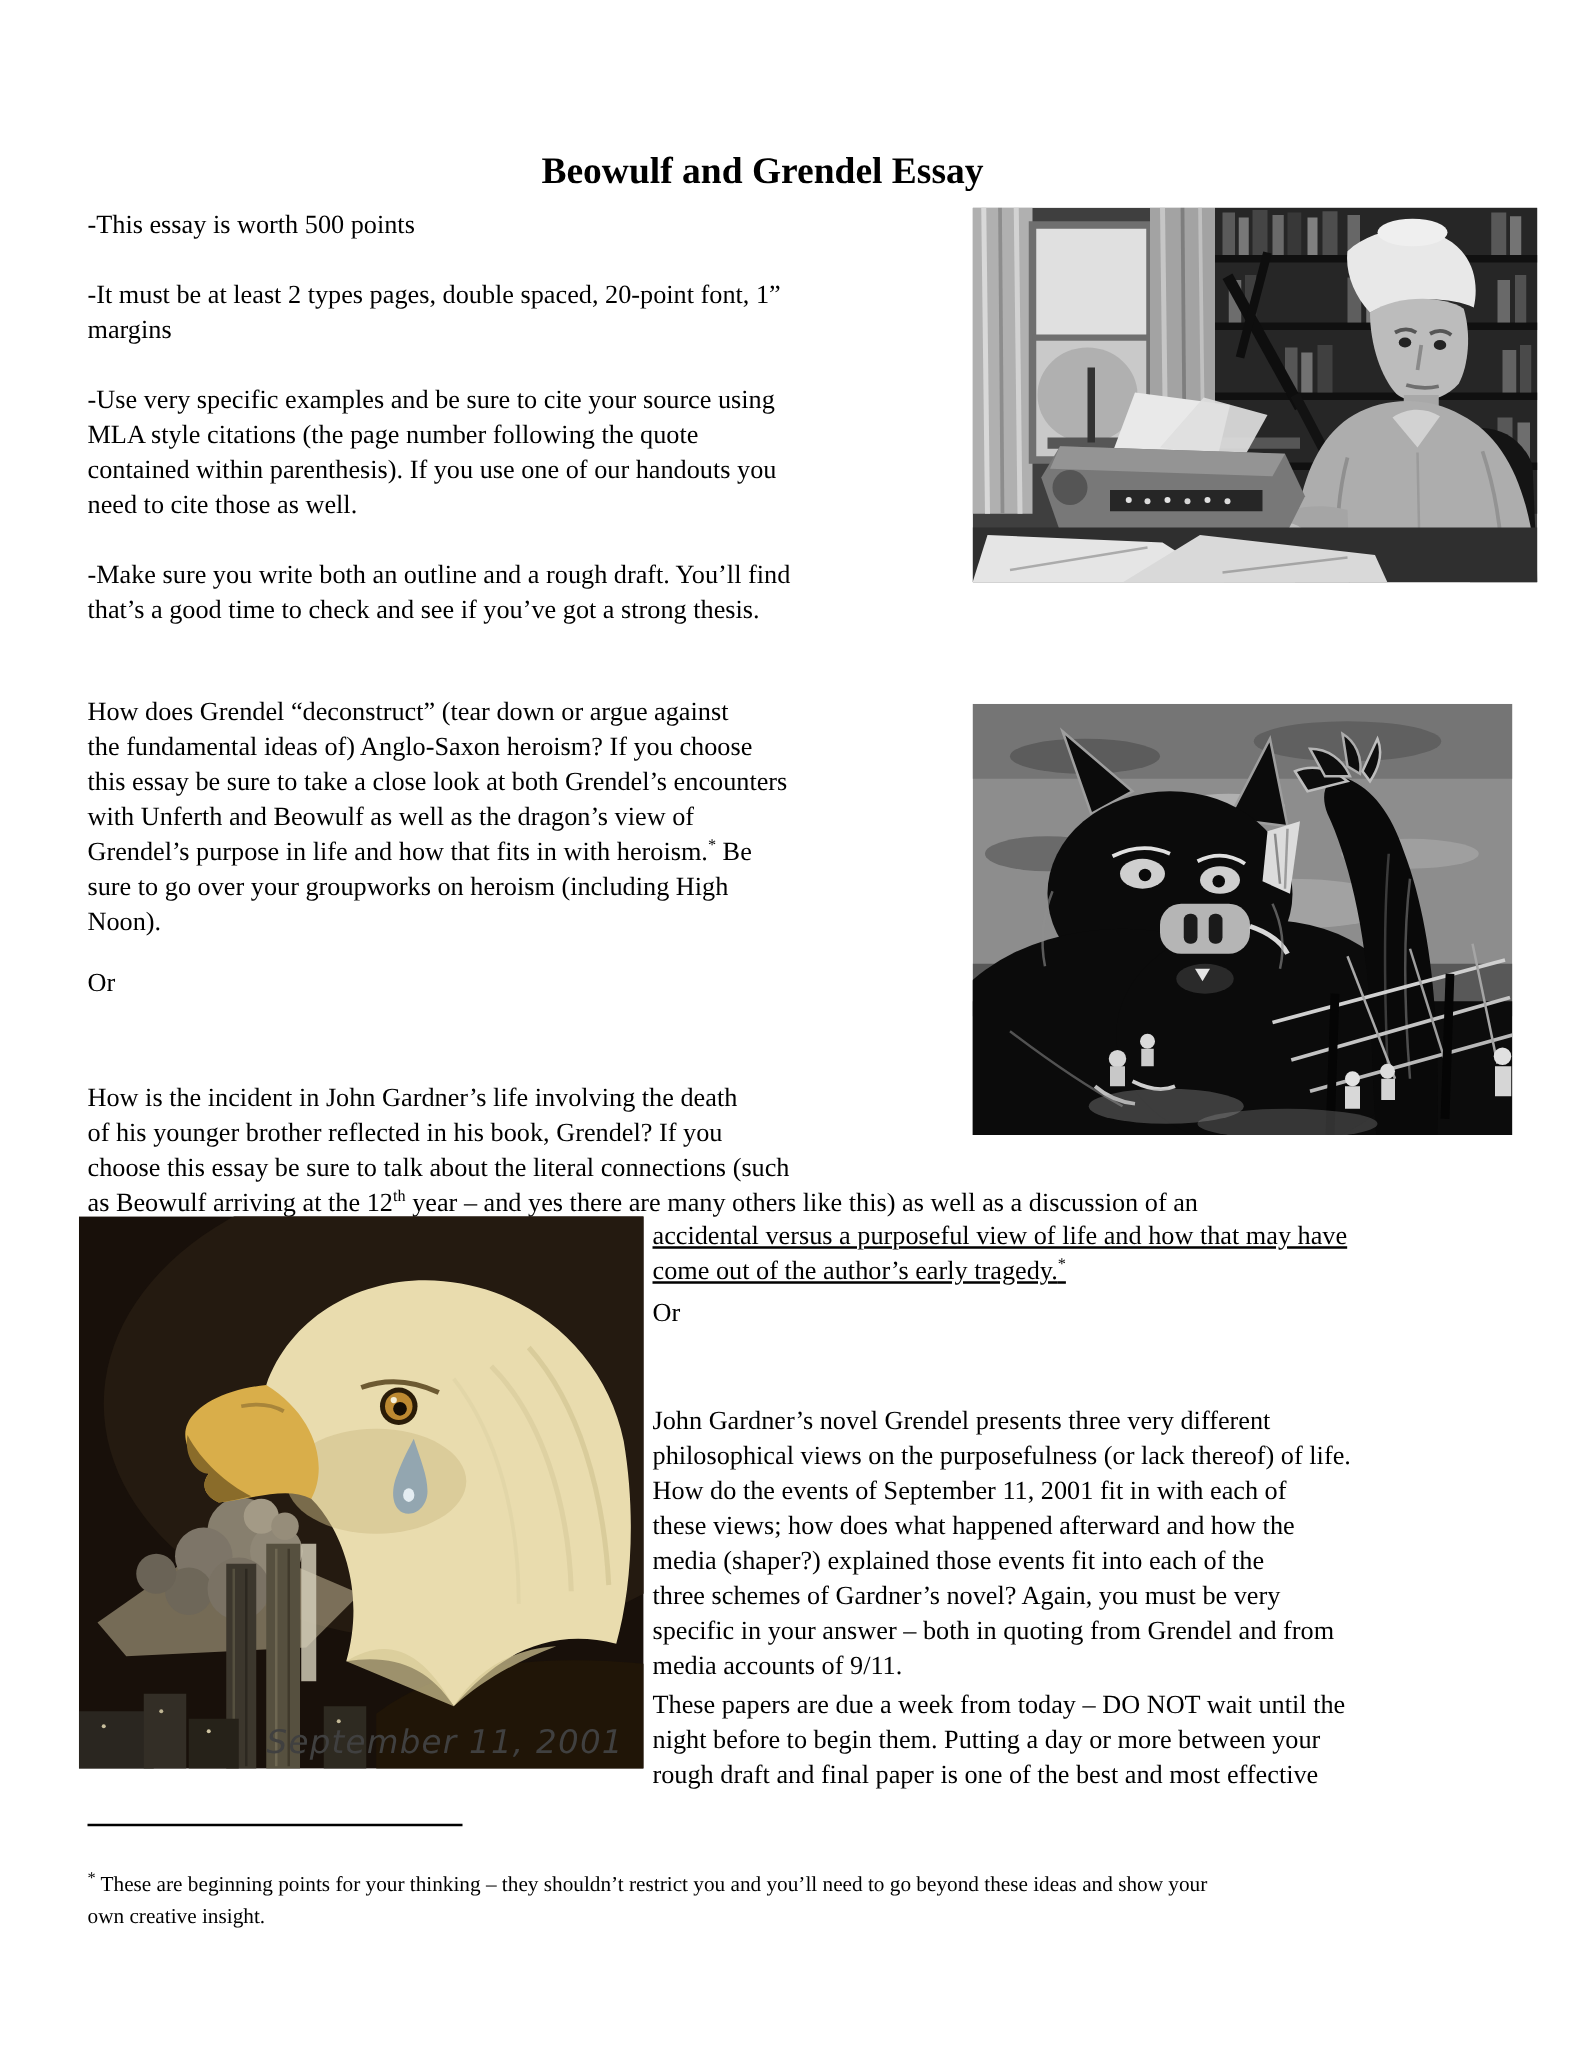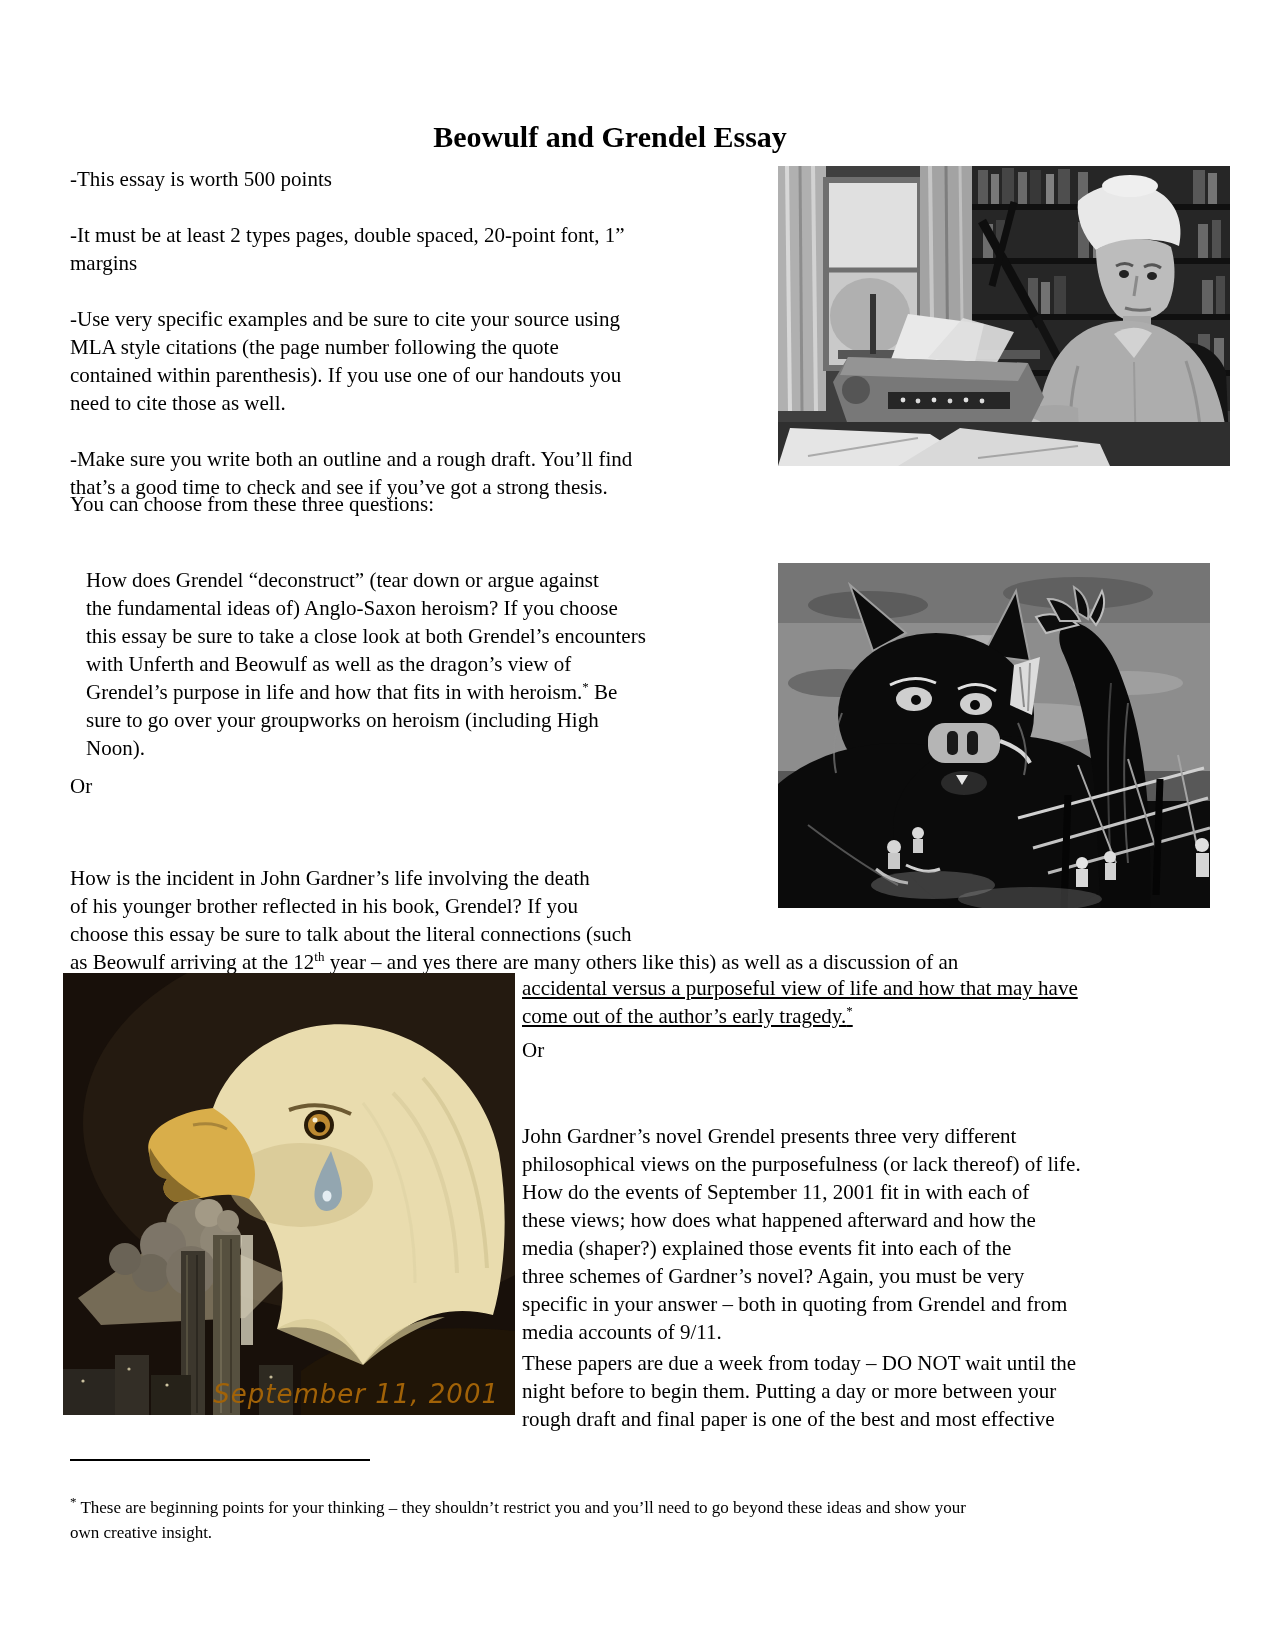--- a/index.html
+++ b/index.html
@@ -15,21 +15,21 @@
   .body-text { font-size:21px; line-height:28px; white-space:pre-line; }
   .b { font-weight:normal; }
   sup.fn { vertical-align:super; font-size:13px; line-height:0; }
   .footnote-text { font-size:17px; line-height:25px; white-space:pre-line; }
   .divider { border-top:2px solid #000; height:0; }
   .img-frame { overflow:hidden; }
   .img-frame svg { display:block; }
   .eagle-caption {
     position:absolute; right:16px; bottom:6px;
     font-family:"DejaVu Sans", sans-serif; font-style:italic;
-    font-size:26px; letter-spacing:1px; color:#a16207; white-space:nowrap;
+    font-size:26px; letter-spacing:1px; color:#404040; white-space:nowrap;
   }
 </style>
 </head>
 <body>
 
 <div class="page">
 
   <h1 class="abs title" style="top:72px; left:0; width:1220px;margin-top:48px;">Beowulf and Grendel Essay</h1>
 
   <div class="abs body-text" style="top:137px; left:70px; width:720px;">
@@ -37,23 +37,22 @@
     <div>-It must be at least 2 types pages, double spaced, 20-point font, 1”
 margins</div>
     <div>-Use very specific examples and be sure to cite your source using
 MLA style citations (the page number following the quote
 contained within parenthesis).  If you use one of our handouts you
 need to cite those as well.</div>
     <div>-Make sure you write both an outline and a rough draft.  You’ll find
 that’s a good time to check and see if you’ve got a strong thesis.</div>
   </div>
 
-  <div class="abs body-text" style="top:490px; left:70px; width:720px;">You can choose from these three  questions:</div>
-
-  <div class="abs body-text" style="top:538px; left:70px; width:720px;margin-left:16px;">
+
+  <div class="abs body-text" style="top:527px; left:70px; width:720px;">
     <span class="b">How does Grendel “deconstruct” (tear down or argue against
 the fundamental ideas of) Anglo-Saxon heroism?</span><span>  If you choose
 this essay be sure to take a close look at both Grendel’s encounters
 with Unferth and Beowulf as well as the dragon’s view of
 Grendel’s purpose in life and how that fits in with heroism.</span><sup class="fn">*</sup><span> Be
 sure to go over your groupworks on heroism (including High
 Noon).</span>
   </div>
 
   <div class="abs body-text" style="top:772px; left:70px;">Or</div>

